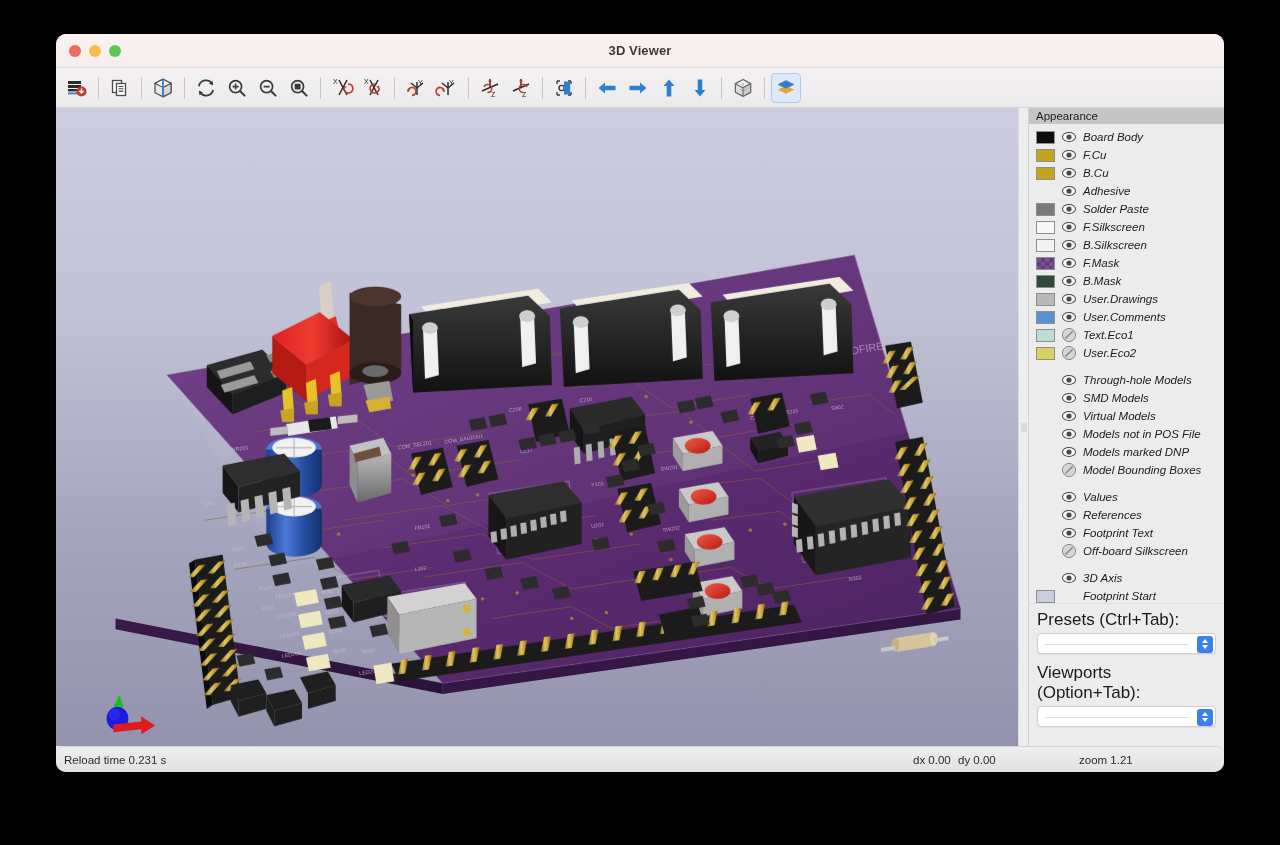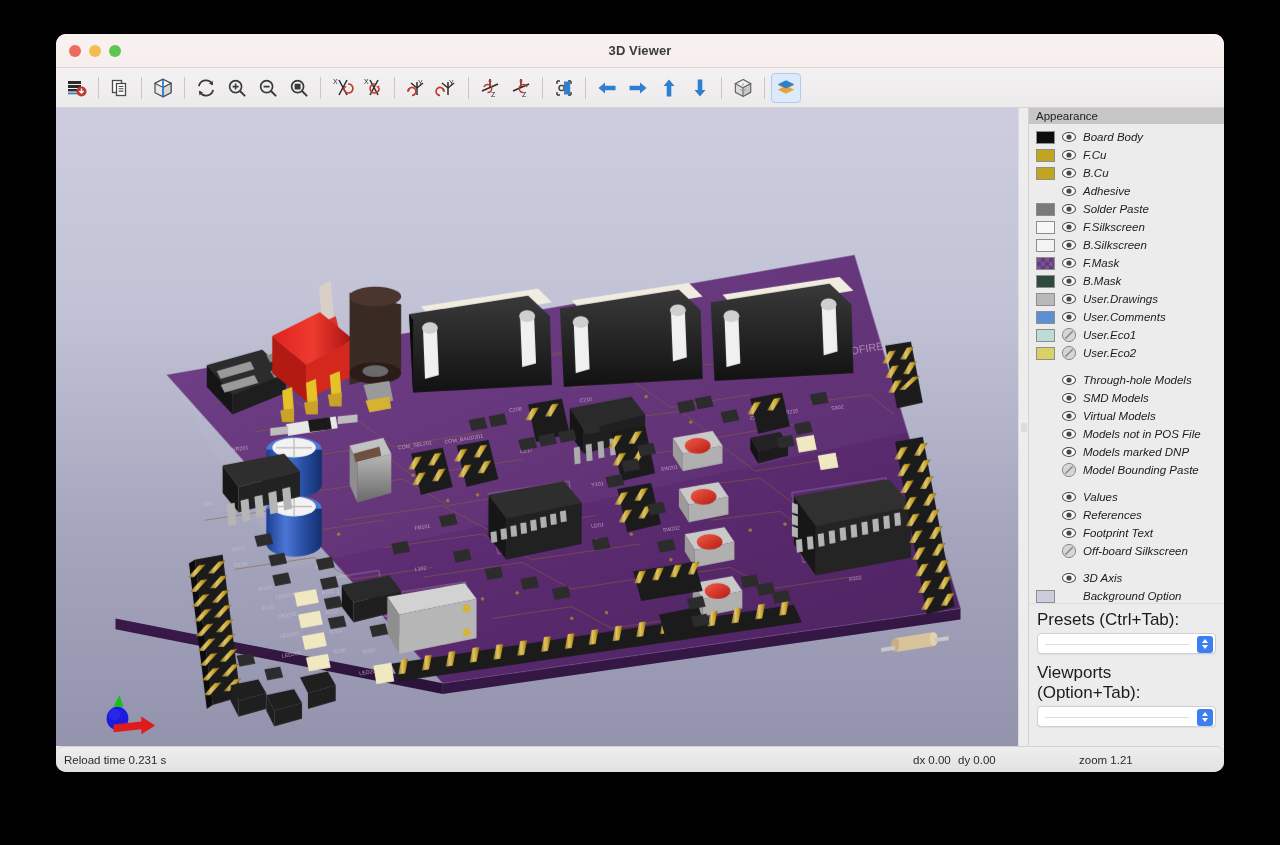--- a/index.html
+++ b/index.html
@@ -1079,21 +1079,21 @@
               <circle cx="8" cy="8" r="2.6" fill="#4a4a4a"></circle>
             </svg>
           <span class="rowlabel">User.Comments</span>
         </div>
         <div class="row">
           <div class="swatch" style="background:#bdddd4"></div>
           <svg class="eye" viewBox="0 0 16 16">
               <circle cx="8" cy="8" r="6.6" fill="#d6d6d6" stroke="#8a8a8a" stroke-width="1"></circle>
               <path d="M4.2 11.8 11.8 4.2" stroke="#8a8a8a" stroke-width="1.6"></path>
             </svg>
-          <span class="rowlabel">User.Eco1</span>
+          <span class="rowlabel">Text.Eco1</span>
         </div>
         <div class="row">
           <div class="swatch" style="background:#d9d066"></div>
           <svg class="eye" viewBox="0 0 16 16">
               <circle cx="8" cy="8" r="6.6" fill="#d6d6d6" stroke="#8a8a8a" stroke-width="1"></circle>
               <path d="M4.2 11.8 11.8 4.2" stroke="#8a8a8a" stroke-width="1.6"></path>
             </svg>
           <span class="rowlabel">User.Eco2</span>
         </div>
 
@@ -1143,21 +1143,21 @@
               <circle cx="8" cy="8" r="2.6" fill="#4a4a4a"></circle>
             </svg>
           <span class="rowlabel">Models marked DNP</span>
         </div>
         <div class="row">
           <div class="swatch empty"></div>
           <svg class="eye" viewBox="0 0 16 16">
               <circle cx="8" cy="8" r="6.6" fill="#d6d6d6" stroke="#8a8a8a" stroke-width="1"></circle>
               <path d="M4.2 11.8 11.8 4.2" stroke="#8a8a8a" stroke-width="1.6"></path>
             </svg>
-          <span class="rowlabel">Model Bounding Paste</span>
+          <span class="rowlabel">Model Bounding Boxes</span>
         </div>
 
         <div class="gap"></div>
 
         <div class="row">
           <div class="swatch empty"></div>
           <svg class="eye" viewBox="0 0 16 16">
               <ellipse cx="8" cy="8" rx="7" ry="5" fill="#4a4a4a"></ellipse>
               <ellipse cx="8" cy="8" rx="6" ry="4" fill="#fff"></ellipse>
               <circle cx="8" cy="8" r="2.6" fill="#4a4a4a"></circle>
@@ -1198,21 +1198,21 @@
           <svg class="eye" viewBox="0 0 16 16">
               <ellipse cx="8" cy="8" rx="7" ry="5" fill="#4a4a4a"></ellipse>
               <ellipse cx="8" cy="8" rx="6" ry="4" fill="#fff"></ellipse>
               <circle cx="8" cy="8" r="2.6" fill="#4a4a4a"></circle>
             </svg>
           <span class="rowlabel">3D Axis</span>
         </div>
         <div class="row">
           <div class="swatch" style="background:#ccccdf"></div>
           <svg class="eye spacer" viewBox="0 0 16 16"></svg>
-          <span class="rowlabel">Background Option</span>
+          <span class="rowlabel">Footprint Start</span>
         </div>
         <div class="row">
           <div class="swatch" style="background:#62627d"></div>
           <svg class="eye spacer" viewBox="0 0 16 16"></svg>
           <span class="rowlabel">Background End</span>
         </div>
 
       </div>
 
       <div id="presets">

